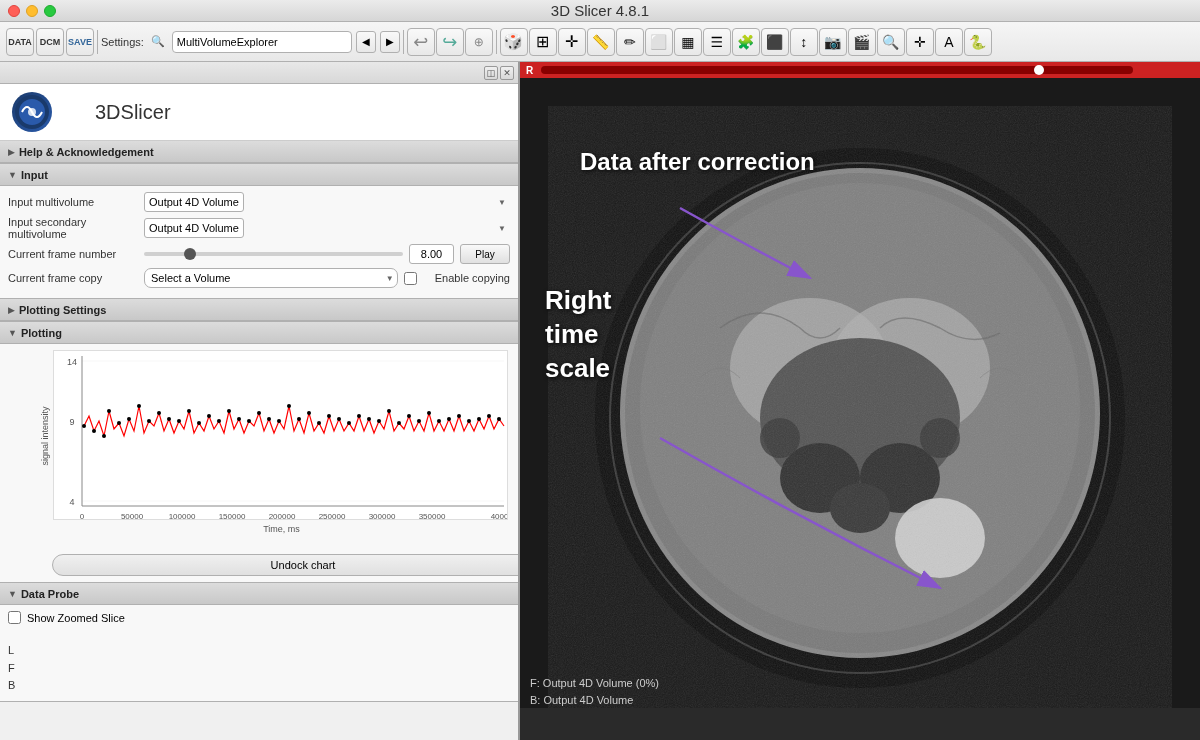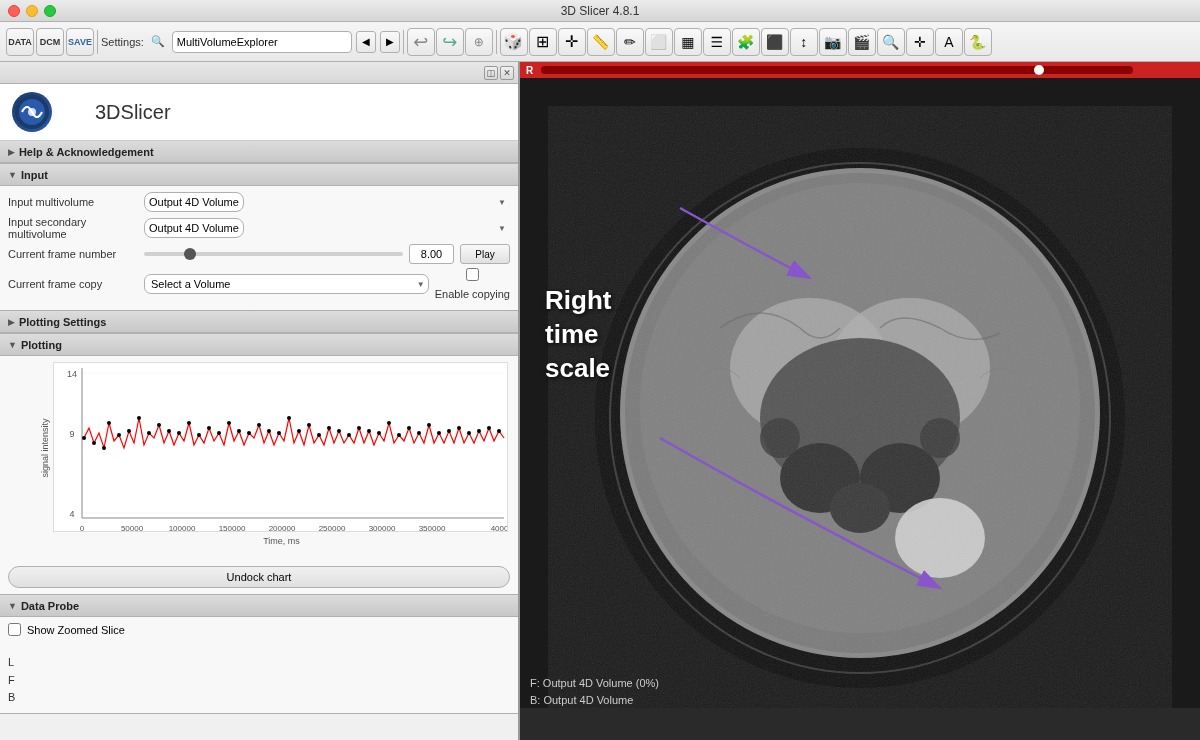--- a/index.html
+++ b/index.html
@@ -32,21 +32,21 @@
     .traffic-light {
       width: 12px;
       height: 12px;
       border-radius: 50%;
       cursor: pointer;
     }
     .tl-close { background: #ff5f57; border: 1px solid #e0443e; }
     .tl-min { background: #ffbd2e; border: 1px solid #dfa123; }
     .tl-max { background: #28c940; border: 1px solid #1dab2f; }
     .title-text {
-      font-size: 12px;
+      font-size: 15px;
       font-weight: 500;
       color: #333;
     }
 
     
     .toolbar {
       height: 40px;
       background: linear-gradient(to bottom, #f5f5f5, #e8e8e8);
       border-bottom: 1px solid #b0b0b0;
       display: flex;
@@ -226,21 +226,21 @@
     .form-label {
       width: 130px;
       font-size: 11px;
       color: #333;
       flex-shrink: 0;
     }
     .form-select {
       flex: 1;
       height: 20px;
       border: 1px solid #b0b0b0;
-      border-radius: 8px;
+      border-radius: 3px;
       background: white;
       font-size: 11px;
       padding: 0 4px;
       appearance: none;
       cursor: pointer;
     }
     .form-select-wrapper {
       flex: 1;
       position: relative;
     }
@@ -327,43 +327,43 @@
       border-radius: 7px;
       background: white;
       font-size: 11px;
       padding: 0 6px;
       appearance: none;
       cursor: pointer;
     }
     .enable-copy {
       display: flex;
       align-items: center;
-      gap: 7px;
+      gap: 18px;
       font-size: 11px;
       color: #333;
       white-space: nowrap;
-      flex-direction: column;
     }
     .chart-wrapper {
       position: relative;
       margin-left: 45px;
       margin-bottom: 20px;
     }
     .undock-btn {
       width: 100%;
       height: 22px;
       background: linear-gradient(to bottom, #f0f0f0, #e0e0e0);
       border: 1px solid #b0b0b0;
       border-radius: 11px;
       cursor: pointer;
       font-size: 11px;
       display: flex;
       align-items: center;
       justify-content: center;
       margin-top: 4px;
+      margin-left: 44px;
     }
     .probe-row {
       display: flex;
       align-items: center;
       gap: 6px;
       margin-bottom: 18px;
     }
     .probe-coords {
       font-size: 11px;
       color: #333;
@@ -760,20 +760,21 @@
 
         <defs>
           <filter id="noise">
             <feTurbulence type="fractalNoise" baseFrequency="0.9" numOctaves="4" stitchTiles="stitch"></feTurbulence>
             <feColorMatrix type="saturate" values="0"></feColorMatrix>
           </filter>
         </defs>
         <rect x="80" y="80" width="520" height="520" filter="url(#noise)" opacity="0.15"></rect>
       </svg>
 
+      <div style="position:absolute;top:70px;left:60px;color:white;font-size:24px;font-weight:bold;text-shadow:1px 1px 4px rgba(0,0,0,0.9);">Data after correction</div>
 
       <div style="position:absolute;top:206px;left:25px;color:white;font-size:26px;font-weight:bold;text-shadow:1px 1px 4px rgba(0,0,0,0.9);line-height:1.3;">
         <div>Right</div>
         <div>time</div>
         <div>scale</div>
       </div>
 
       <svg style="position:absolute;top:0;left:0;width:100%;height:100%;pointer-events:none;">
 
         <defs>

